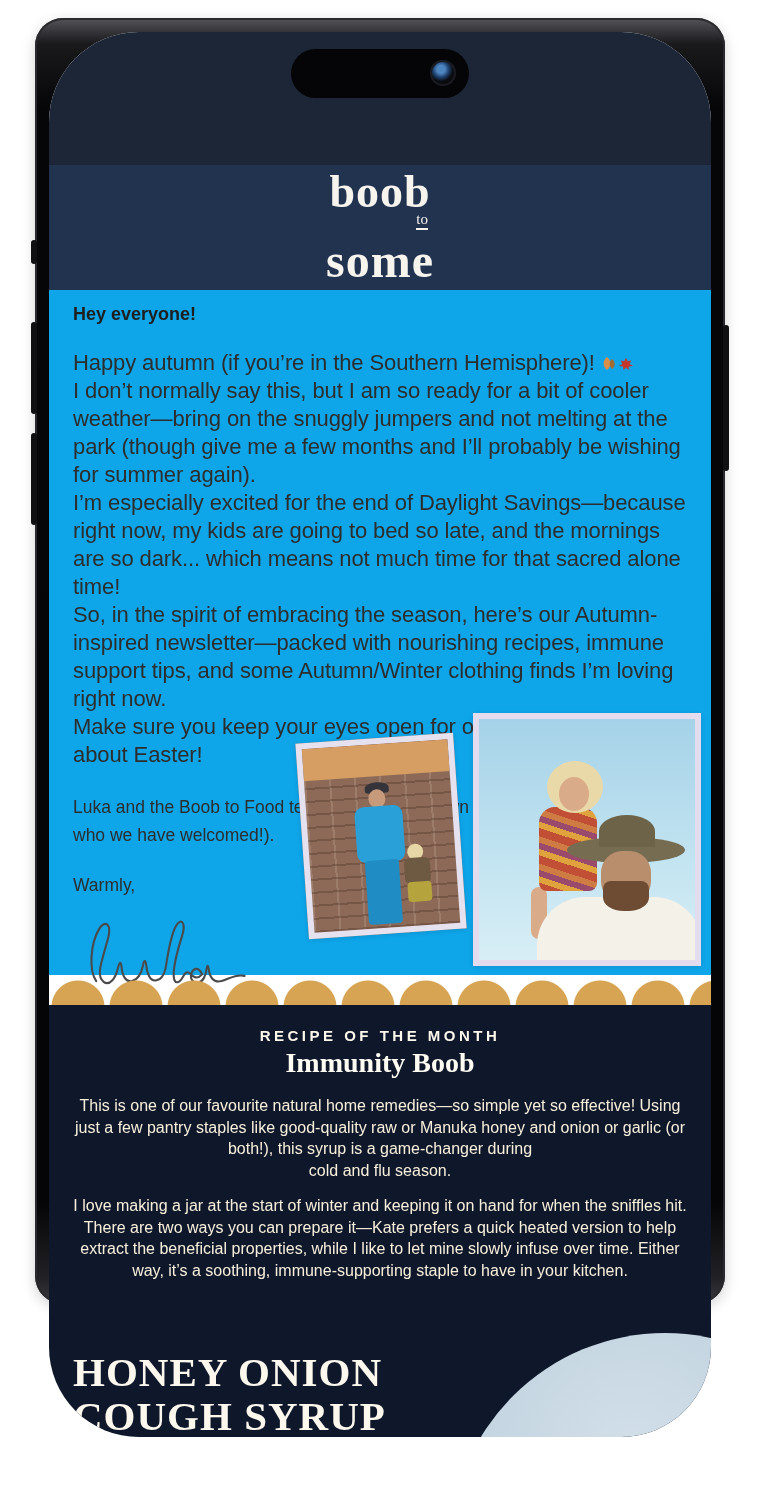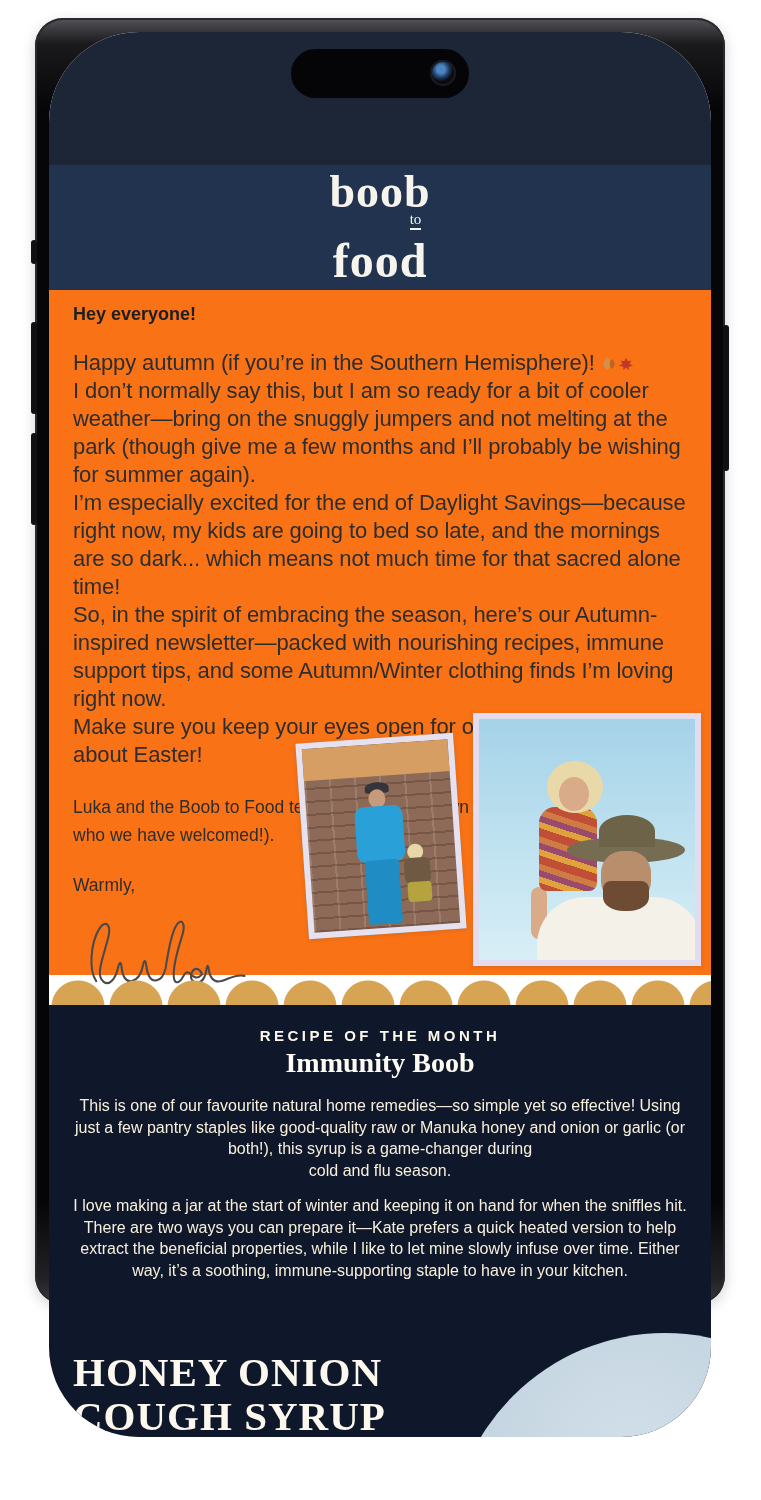--- a/index.html
+++ b/index.html
@@ -39,21 +39,21 @@
     position:absolute;top:133px;left:0;width:100%;height:125px;background:#223350;
     display:flex;flex-direction:column;align-items:center;justify-content:center;
     color:#f7f4ee;font-family:"Liberation Serif",serif;
   }
   .logo-top{font-size:46px;font-weight:700;line-height:40px;letter-spacing:1px;}
   .logo-row{display:flex;align-items:flex-end;flex-direction:column;}
   .logo-to{font-size:15px;line-height:15px;border-bottom:2px solid #f7f4ee;margin:0 6px 9px 0;padding-bottom:1px;}
   .logo-food{font-size:48px;font-weight:700;line-height:44px;letter-spacing:1px;}
   
   .white-sec{
-    position:absolute;top:258px;left:0;width:100%;height:685px;background:#f97316;
+    position:absolute;top:258px;left:0;width:100%;height:685px;background:#0ea5e9;
     box-sizing:border-box;padding:14px 12px 0 24px;color:#2d2d2d;
   }
   .greeting{font-size:18px;font-weight:700;color:#1e1e1e;margin:0 0 24px 0;}
   .copy{font-size:22px;line-height:28px;max-width:614px;letter-spacing:-0.1px;}
   .copy p{margin:0;}
   .leafset{display:inline-flex;gap:1px;vertical-align:-2px;}
   .team-note{margin-top:24px;font-size:17.5px;line-height:28px;max-width:620px;}
   .warmly{margin-top:26px;font-size:17.5px;}
   .signature{margin:2px 0 0 -4px;display:block;}
   .sig-team{margin-top:6px;font-size:17.5px;}
@@ -124,21 +124,21 @@
   <div class="side-btn btn-power"></div>
 
   <div class="screen">
 
     <div class="statusbar"></div>
 
     <div class="nl-header">
       <div class="logo-top">boob</div>
       <div class="logo-row">
         <span class="logo-to">to</span>
-        <span class="logo-food">food</span>
+        <span class="logo-food">some</span>
       </div>
     </div>
 
     <div class="white-sec">
       <p class="greeting">Hey everyone!</p>
       <div class="copy">
         <p><span>Happy autumn (if you’re in the Southern Hemisphere)!</span>
           <span class="leafset">
             <svg width="16" height="16" viewBox="0 0 16 16">
               <path d="M6 1 C10 4 11 10 6 14 C1 10 2 4 6 1 Z" fill="#d98e4a"></path>

